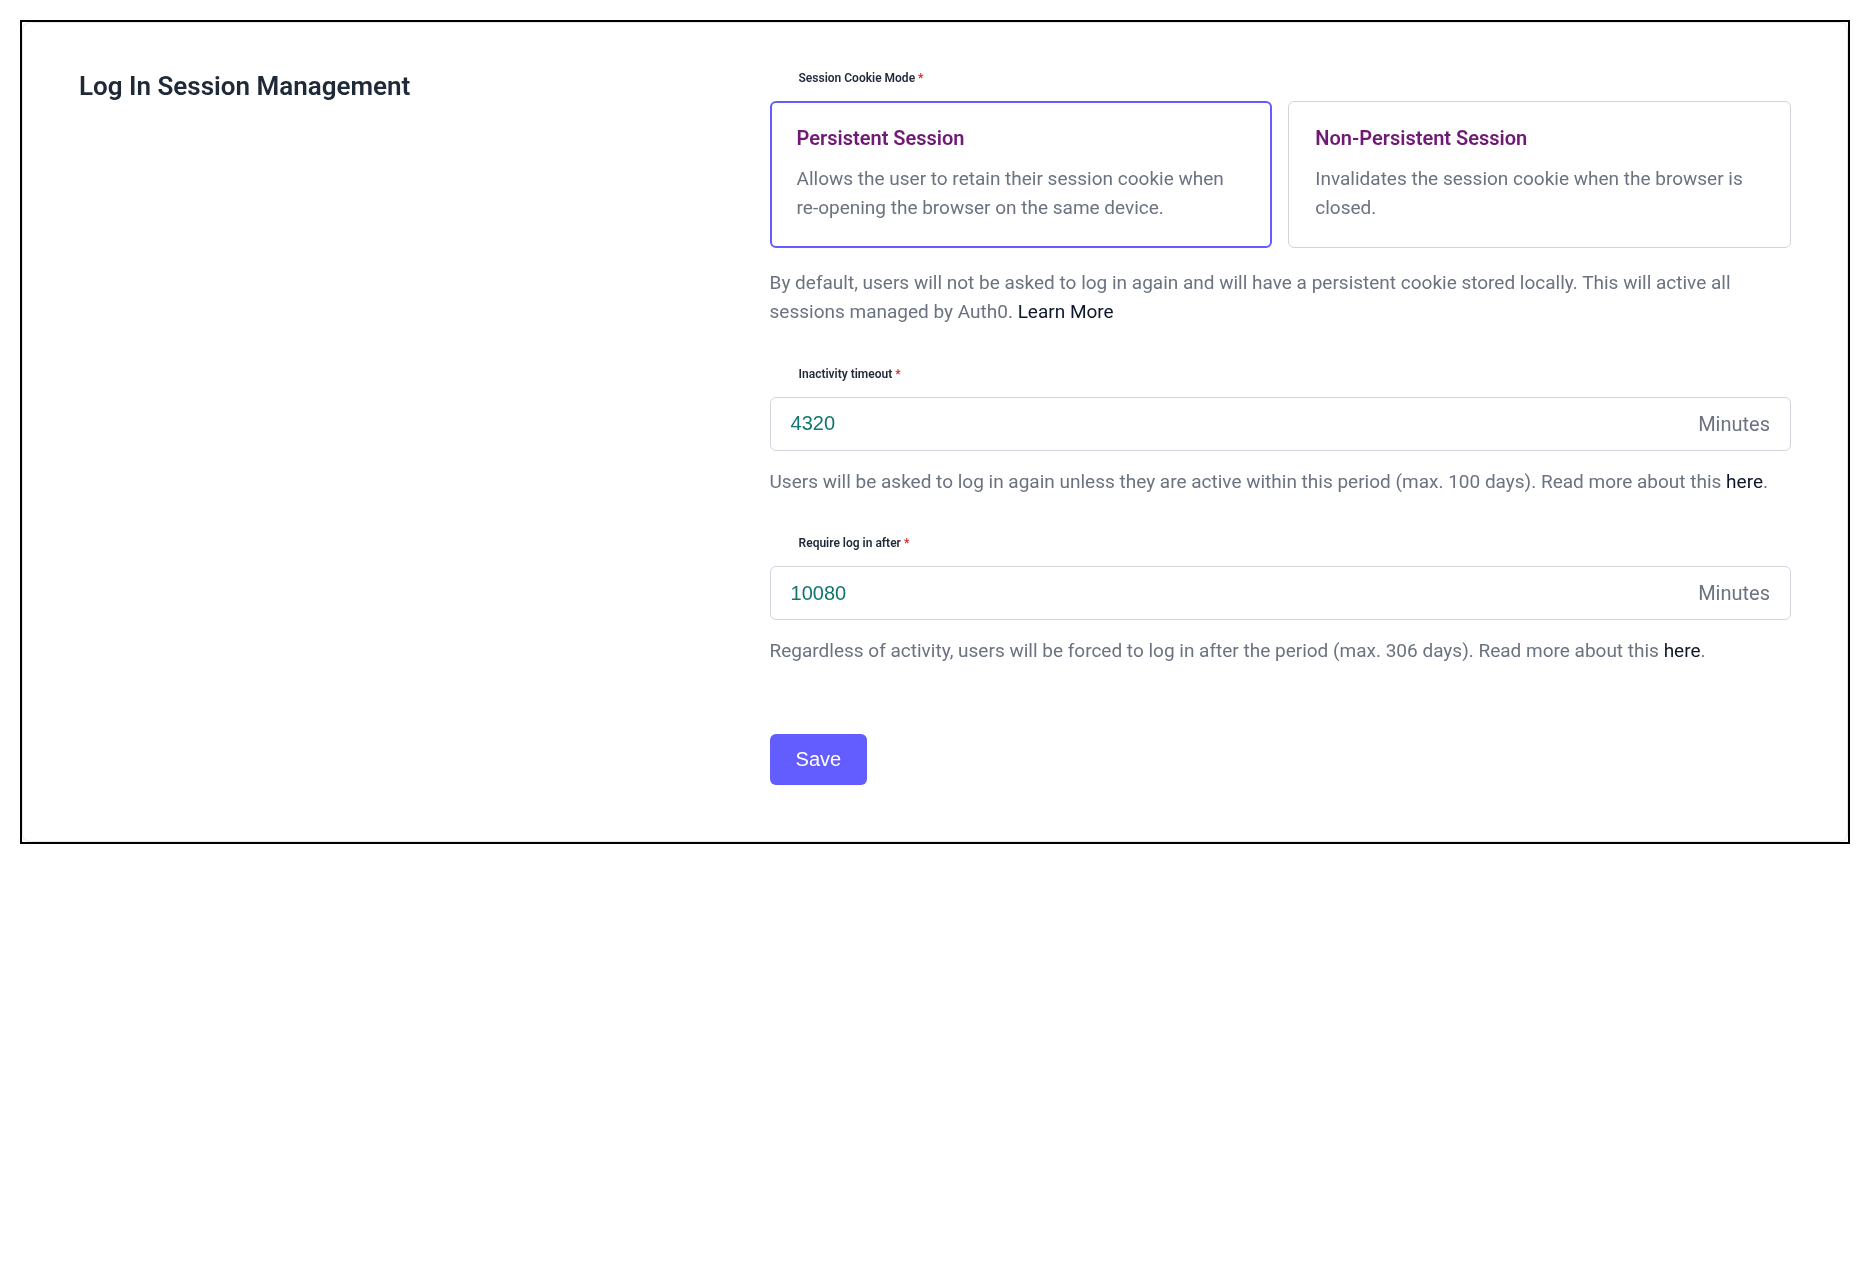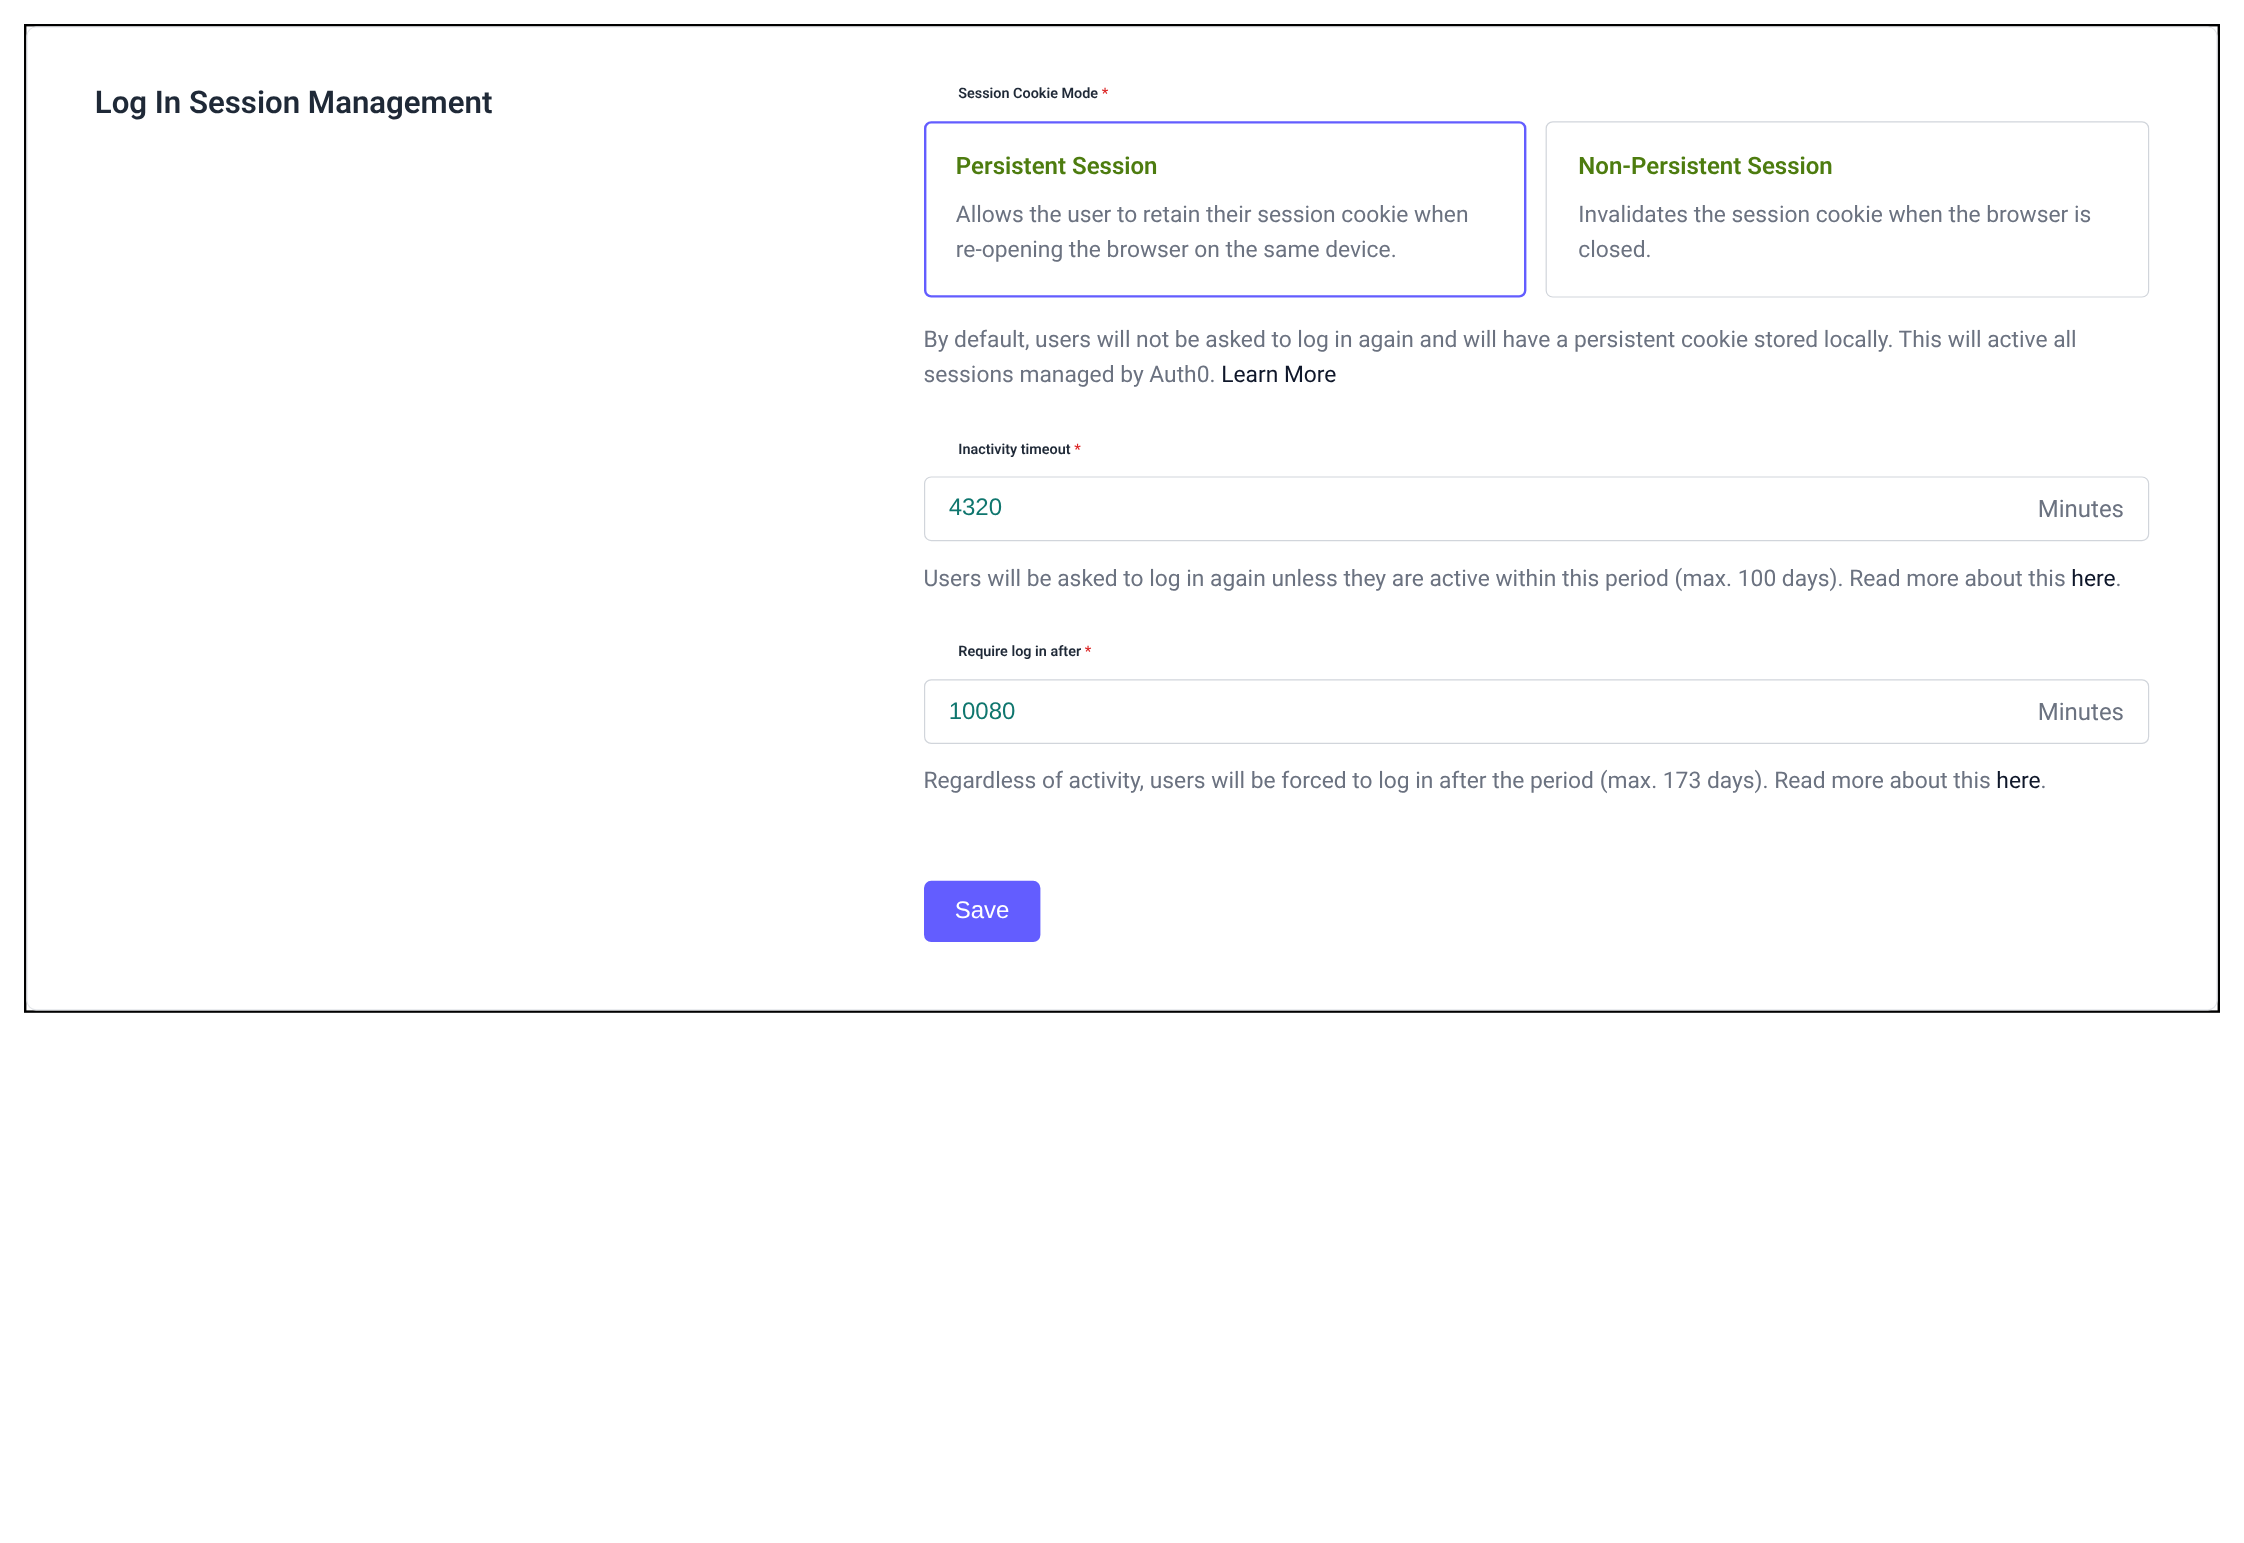--- a/index.html
+++ b/index.html
@@ -67,21 +67,21 @@
       cursor: pointer;
       background: #fff;
     }
     .option-card.selected {
       border: 2px solid #635dff;
       padding: 23px 25px;
     }
     .option-card-title {
       font-size: 20px;
       font-weight: 600;
-      color: #4d7c0f;
+      color: #701a75;
       margin-bottom: 14px;
     }
     .option-card-desc {
       font-size: 19px;
       color: #6b7280;
       line-height: 1.55;
     }
     .helper-text {
       font-size: 19px;
       color: #6b7280;
@@ -177,21 +177,21 @@
         
         <div class="field-group">
           <label class="field-label">
             <span>Require log in after</span><span class="required-star">*</span>
           </label>
           <div class="input-wrap">
             <input type="text" value="10080" style="">
             <span class="input-suffix">Minutes</span>
           </div>
           <div class="helper-text">
-            <span>Regardless of activity, users will be forced to log in after the period (max. 173 days). Read more about this </span><a class="link">here</a><span>.</span>
+            <span>Regardless of activity, users will be forced to log in after the period (max. 306 days). Read more about this </span><a class="link">here</a><span>.</span>
           </div>
         </div>
 
         <button class="save-button">Save</button>
 
       </div>
     </div>
   </div>
 </div>
 

